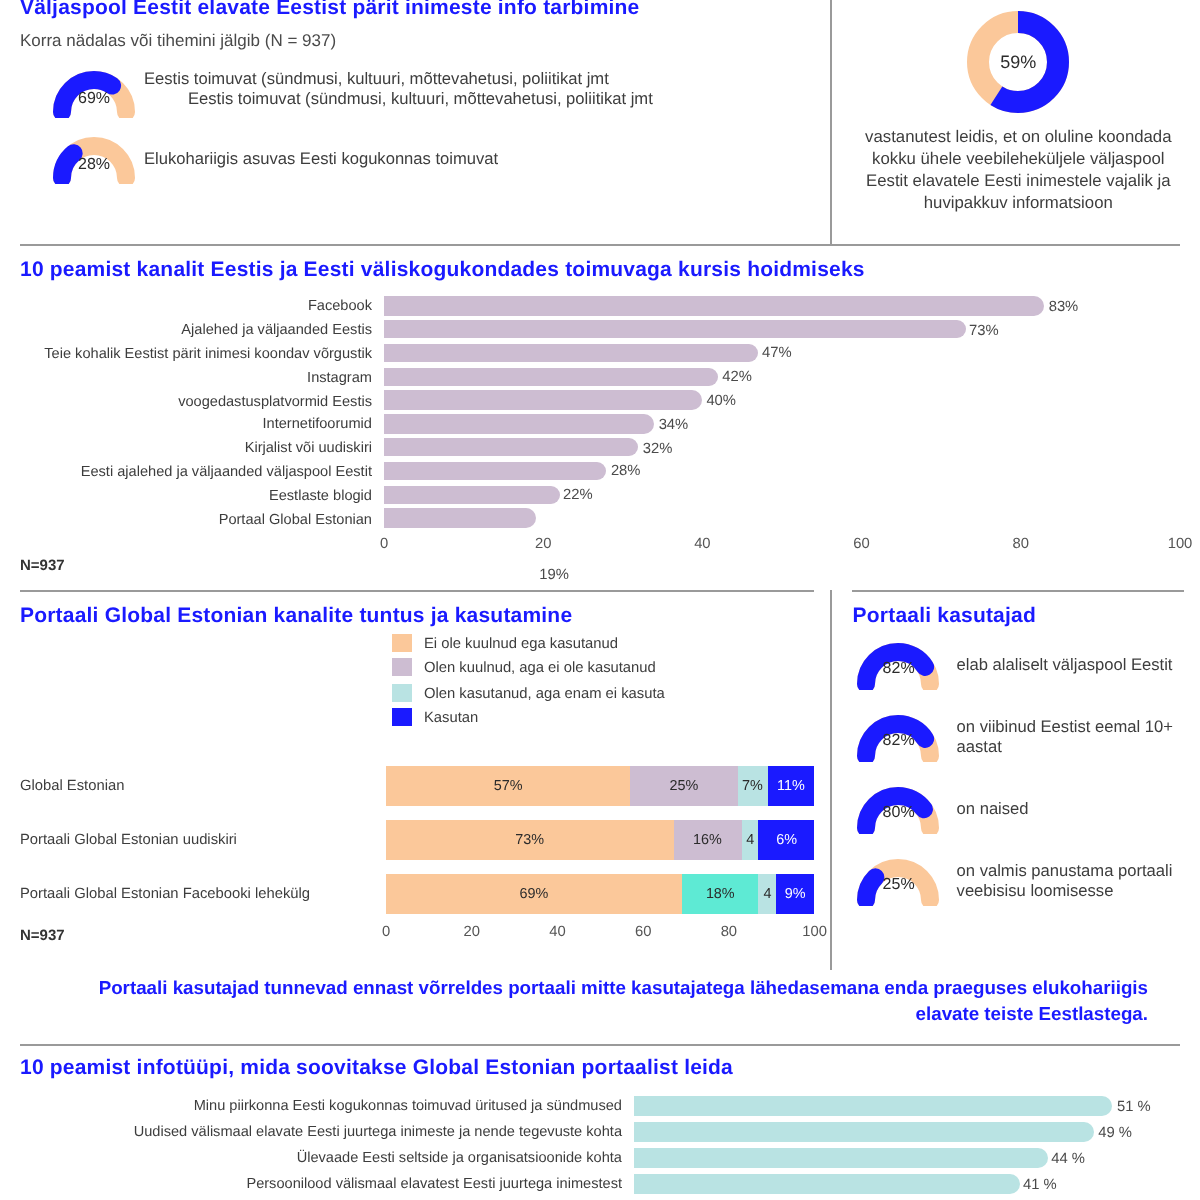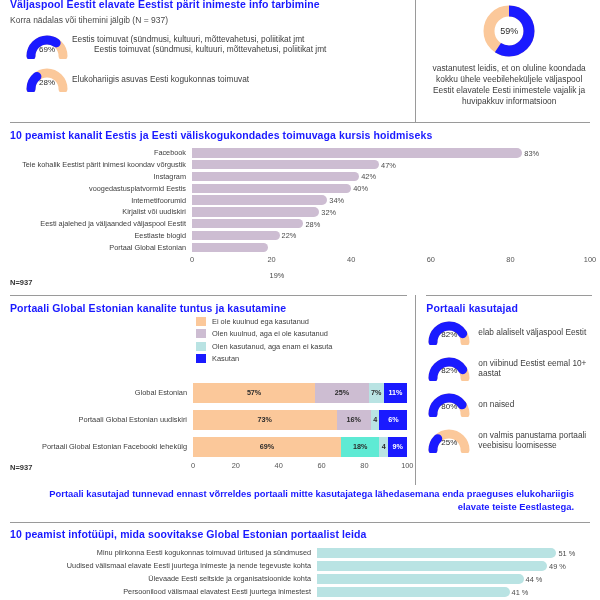--- a/index.html
+++ b/index.html
@@ -70,23 +70,23 @@
   .sec3-left { width: 416px; padding: 0 8px 0 10px; position: relative; }
   .sec3-right { width: 184px; padding: 0 8px 0 10px; }
 
   .legend { position: absolute; left: 196px; top: 20px; }
   .legend-item { display: flex; align-items: center; height: 12.5px; }
   .legend-sw { width: 10px; height: 9px; margin-right: 6px; }
   .legend-txt { font-size: 7.4px; color: #3d3d3d; white-space: nowrap; }
 
   .stack-chart { position: absolute; left: 10px; top: 84px; right: 8px; }
   .stack-row { display: flex; align-items: center; height: 27px; }
-  .stack-name { width: 183px; min-width: 183px; text-align: right; padding-right: 6px; font-size: 7.4px; color: #3d3d3d; white-space: nowrap; }
+  .stack-name { width: 183px; min-width: 183px; text-align: left; padding-right: 6px; font-size: 7.4px; color: #3d3d3d; white-space: nowrap; }
   .stack-track { flex: 1; display: flex; height: 20px; }
-  .stack-seg { display: flex; align-items: center; justify-content: center; font-size: 7.2px; font-weight: bold; color: #2b2b2b; overflow: hidden; }
+  .stack-seg { display: flex; align-items: center; justify-content: center; font-size: 7.2px; font-weight: normal; color: #2b2b2b; overflow: hidden; }
   .axis3 { display: flex; margin-top: 1px; }
   .axis3 .spacer { width: 183px; min-width: 183px; }
   .axis3 .ticks { position: relative; flex: 1; height: 12px; }
   .axis3 .tick { position: absolute; top: 0; transform: translateX(-50%); font-size: 7.4px; color: #555; }
   .sec3-left .nlabel { position: absolute; left: 10px; top: 168px; }
 
   .pu-title { padding-top: 6px; }
   .pu-row { display: flex; align-items: center; height: 36px; }
   .pu-gwrap { width: 52px; min-width: 52px; }
   .pu-gauge { position: relative; width: 46px; height: 25px; }
@@ -162,20 +162,27 @@
     </div>
     <div class="hbar-chart" id="channels-chart">
         <div class="hbar-row">
           <div class="hbar-name">Facebook</div>
           <div class="hbar-track">
             <div class="hbar-fill" style="width: 83%; background: rgb(205, 189, 210);"></div>
             <div class="hbar-val" style="left: calc(83% + 2px);">83%</div>
           </div>
         </div>
         <div class="hbar-row">
+          <div class="hbar-name">Ajalehed ja väljaanded Eestis</div>
+          <div class="hbar-track">
+            <div class="hbar-fill" style="width: 73%; background: rgb(205, 189, 210);"></div>
+            <div class="hbar-val" style="left: calc(73% + 2px);">73%</div>
+          </div>
+        </div>
+        <div class="hbar-row">
           <div class="hbar-name">Teie kohalik Eestist pärit inimesi koondav võrgustik</div>
           <div class="hbar-track">
             <div class="hbar-fill" style="width: 47%; background: rgb(205, 189, 210);"></div>
             <div class="hbar-val" style="left: calc(47% + 2px);">47%</div>
           </div>
         </div>
         <div class="hbar-row">
           <div class="hbar-name">Instagram</div>
           <div class="hbar-track">
             <div class="hbar-fill" style="width: 42%; background: rgb(205, 189, 210);"></div>

